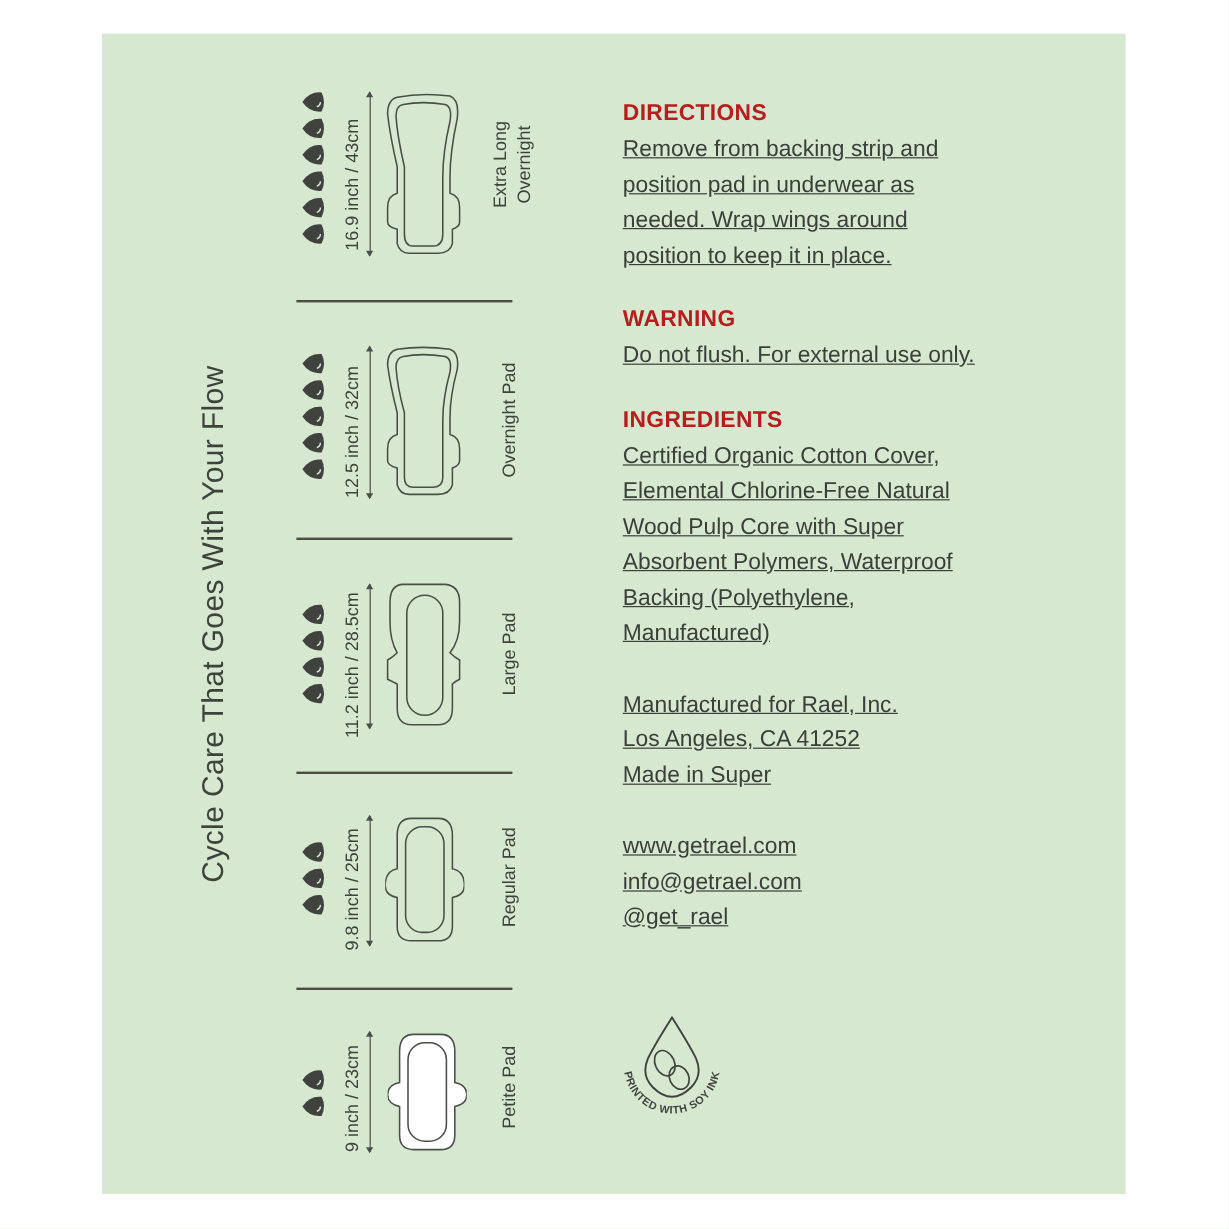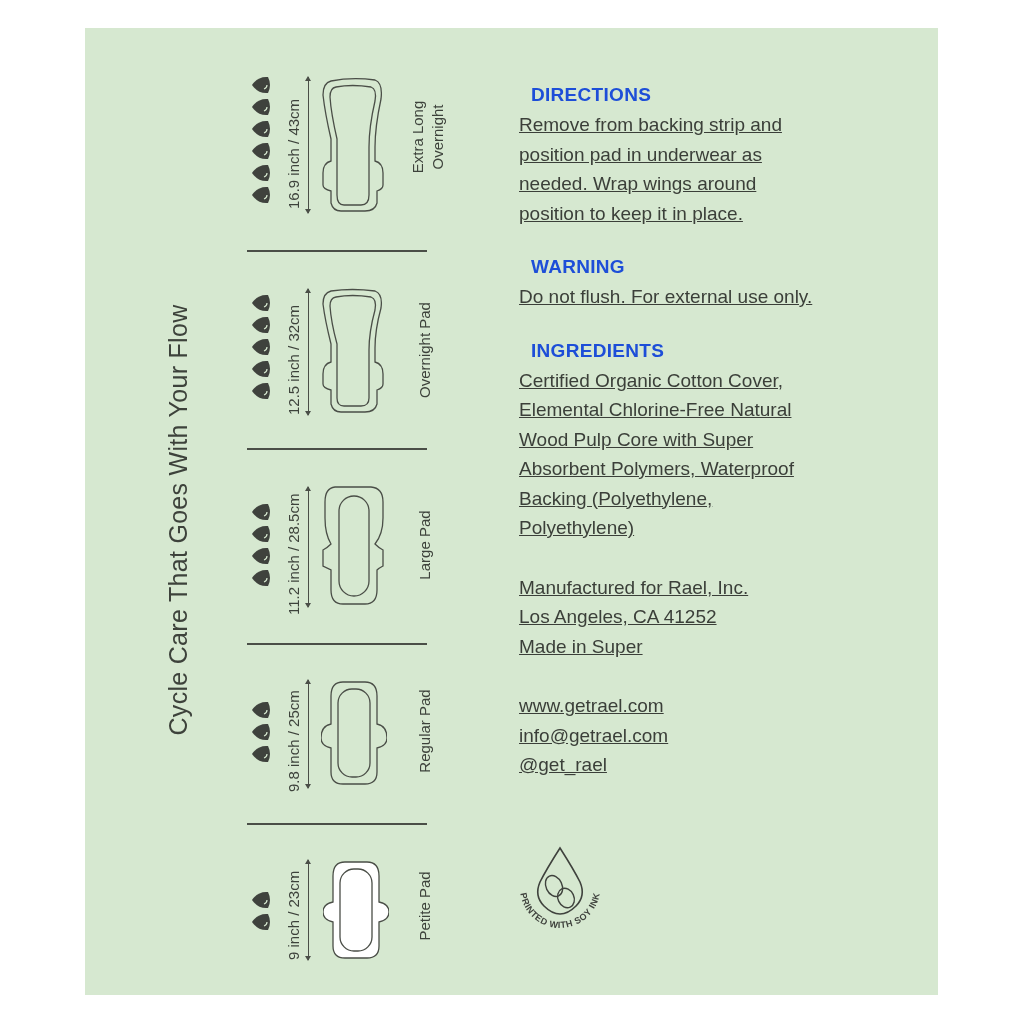--- a/index.html
+++ b/index.html
@@ -16,21 +16,21 @@
                white-space:nowrap; font-size:15px; color:#3d423b; }
   .arrow { position:absolute; width:1px; background:#4a4e47; }
   .arrow::before, .arrow::after { content:""; position:absolute; left:-3px; width:0; height:0;
                border-left:3.5px solid transparent; border-right:3.5px solid transparent; }
   .arrow::before { top:-1px; border-bottom:5px solid #4a4e47; }
   .arrow::after { bottom:-1px; border-top:5px solid #4a4e47; }
   .pad { position:absolute; }
   .name-label { position:absolute; transform-origin:left top; transform:rotate(-90deg);
                 font-size:15px; line-height:20px; color:#3d423b; text-align:center; white-space:nowrap; }
   .info { position:absolute; left:519px; top:84px; width:400px; }
-  .heading { font-weight:bold; font-size:19px; letter-spacing:0.3px; margin:0 0 4px 12px; color:#1d4ed8; }
+  .heading { font-weight:bold; font-size:19px; letter-spacing:0.3px; margin:0 0 4px 0; color:#b91c1c; }
   .body-text { font-size:19px; line-height:29.5px; margin:0; color:#3b3f39;text-decoration:underline; }
   .gap1 { height:28px; } .gap2 { height:30px; }
   .soy { position:absolute; left:510px; top:840px; width:100px; height:100px; }
 </style>
 </head>
 <body>
 
 <div class="panel"></div>
 
 <div class="side-title">Cycle Care That Goes With Your Flow</div>
@@ -204,21 +204,21 @@
     <span>Do not flush. For external use only.</span>
   </p>
   <div class="gap1"></div>
   <div class="heading">INGREDIENTS</div>
   <p class="body-text">
     <span>Certified Organic Cotton Cover,</span><br>
     <span>Elemental Chlorine-Free Natural</span><br>
     <span>Wood Pulp Core with Super</span><br>
     <span>Absorbent Polymers, Waterproof</span><br>
     <span>Backing (Polyethylene,</span><br>
-    <span>Polyethylene)</span>
+    <span>Manufactured)</span>
   </p>
   <div class="gap2"></div>
   <p class="body-text">
     <span>Manufactured for Rael, Inc.</span><br>
     <span>Los Angeles, CA 41252</span><br>
     <span>Made in Super</span>
   </p>
   <div class="gap2"></div>
   <p class="body-text">
     <span>www.getrael.com</span><br>

